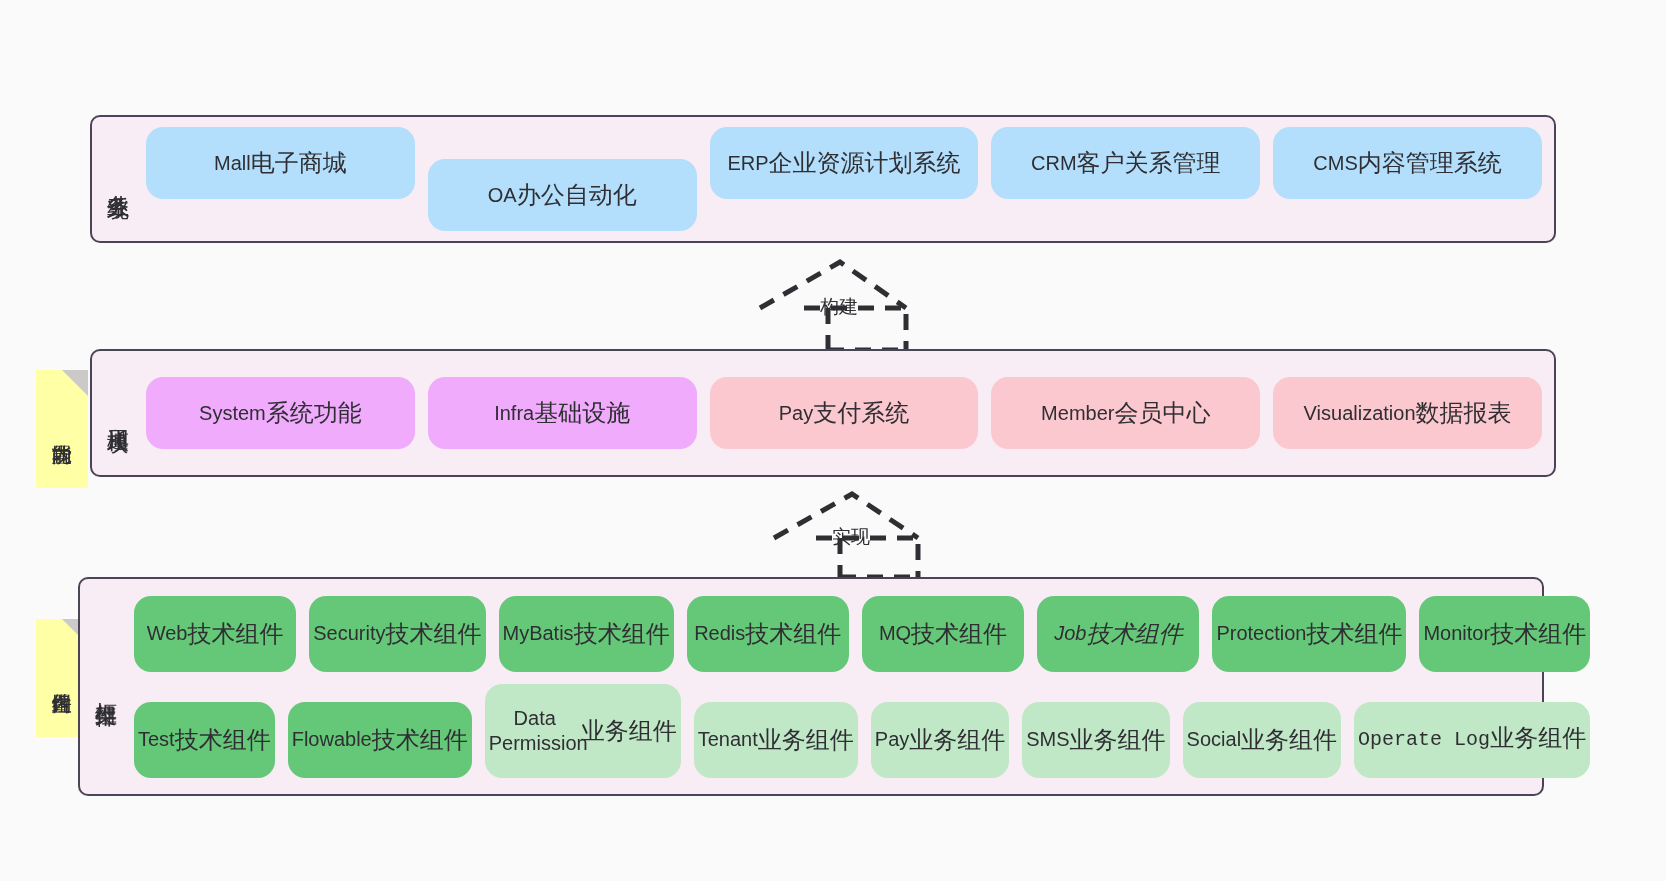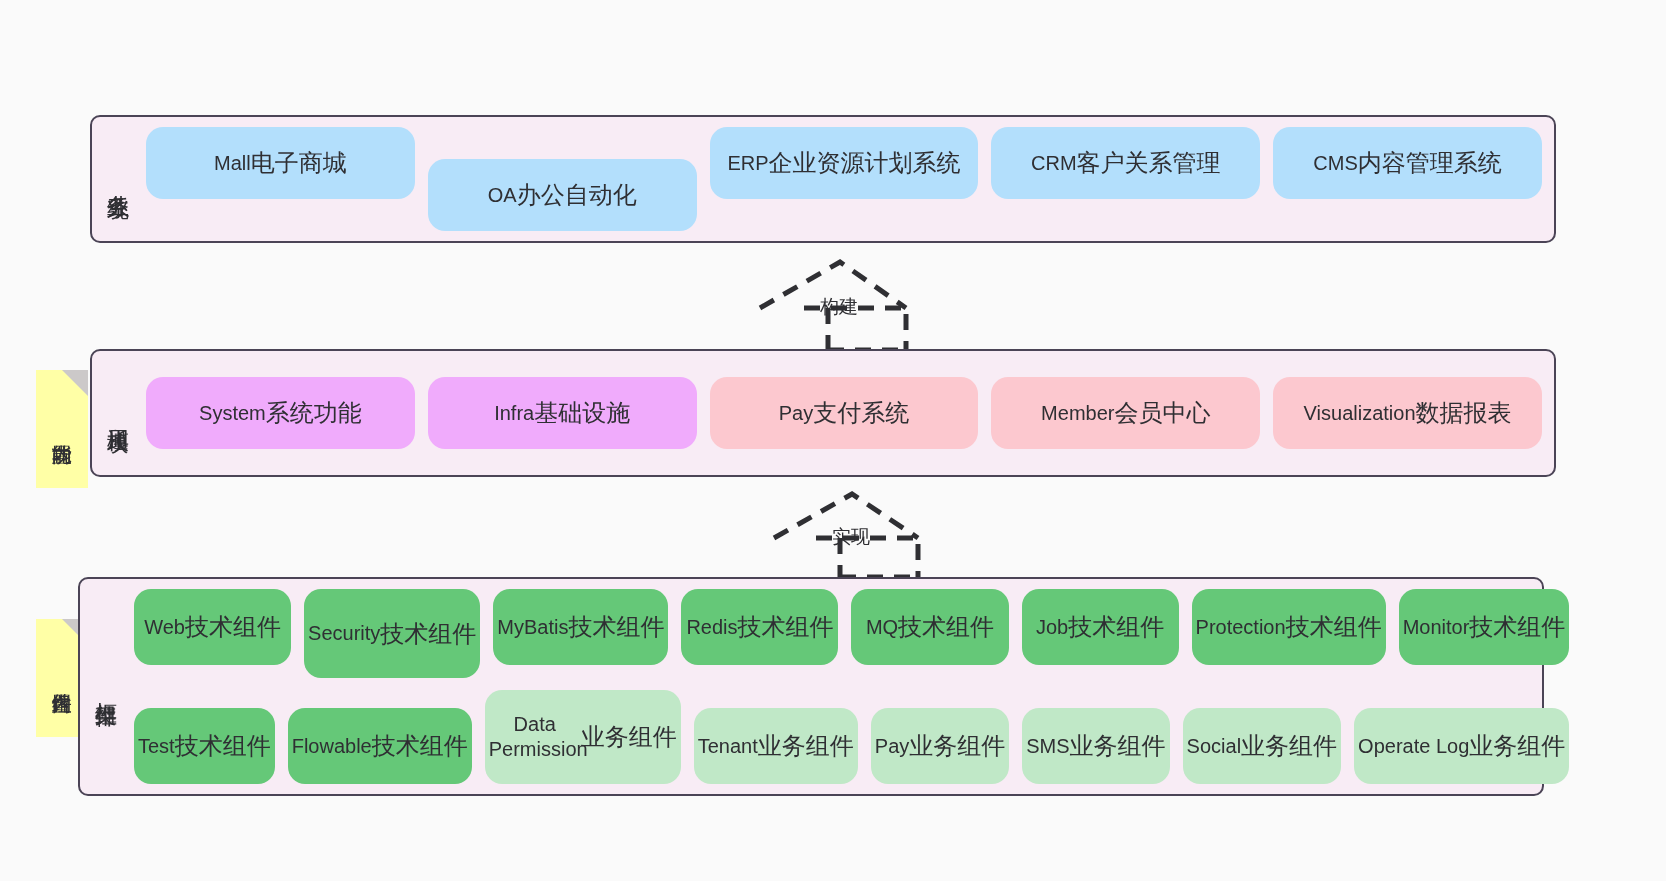--- a/index.html
+++ b/index.html
@@ -227,37 +227,37 @@
 
   <div class="layer" id="layer-framework" style="left:78px; top:577px; width:1466px; height:219px;">
     <div class="layer-title">框架组件</div>
     <div class="layer-body">
 
       <div class="row">
         <div class="card c-green" style="height:76px;">
           <span class="en">Web</span>
           <span class="cn">技术组件</span>
         </div>
-        <div class="card c-green" style="height:89px;">
+        <div class="card c-green" style="height:76px;">
           <span class="en">Security</span>
           <span class="cn">技术组件</span>
         </div>
         <div class="card c-green" style="height:76px;">
           <span class="en">MyBatis</span>
           <span class="cn">技术组件</span>
         </div>
         <div class="card c-green" style="height:76px;">
           <span class="en">Redis</span>
           <span class="cn">技术组件</span>
         </div>
         <div class="card c-green" style="height:76px;">
           <span class="en">MQ</span>
           <span class="cn">技术组件</span>
         </div>
-        <div class="card c-green" style="height:76px;">
+        <div class="card c-green" style="height:76px;font-style:italic;">
           <span class="en">Job</span>
           <span class="cn">技术组件</span>
         </div>
         <div class="card c-green" style="height:76px;">
           <span class="en">Protection</span>
           <span class="cn">技术组件</span>
         </div>
         <div class="card c-green" style="height:76px;">
           <span class="en">Monitor</span>
           <span class="cn">技术组件</span>
@@ -286,21 +286,21 @@
           <span class="cn">业务组件</span>
         </div>
         <div class="card c-lightgreen" style="height:76px; margin-top:9px;">
           <span class="en">SMS</span>
           <span class="cn">业务组件</span>
         </div>
         <div class="card c-lightgreen" style="height:76px; margin-top:9px;">
           <span class="en">Social</span>
           <span class="cn">业务组件</span>
         </div>
-        <div class="card c-lightgreen" style="height:76px; margin-top:9px;">
+        <div class="card c-lightgreen" style="height:76px; margin-top:9px;font-family:Liberation Mono, monospace;">
           <span class="en">Operate Log</span>
           <span class="cn">业务组件</span>
         </div>
       </div>
 
     </div>
   </div>
 
 </div>
 

